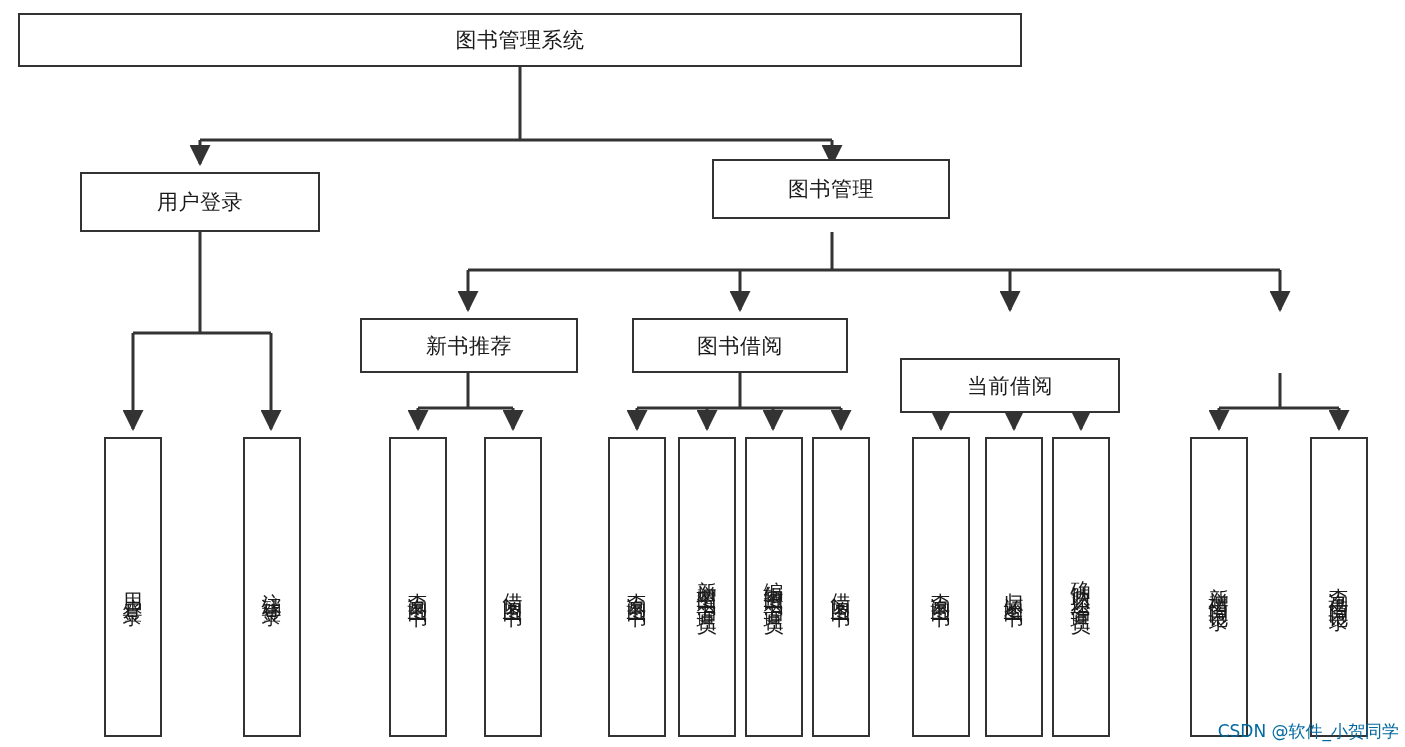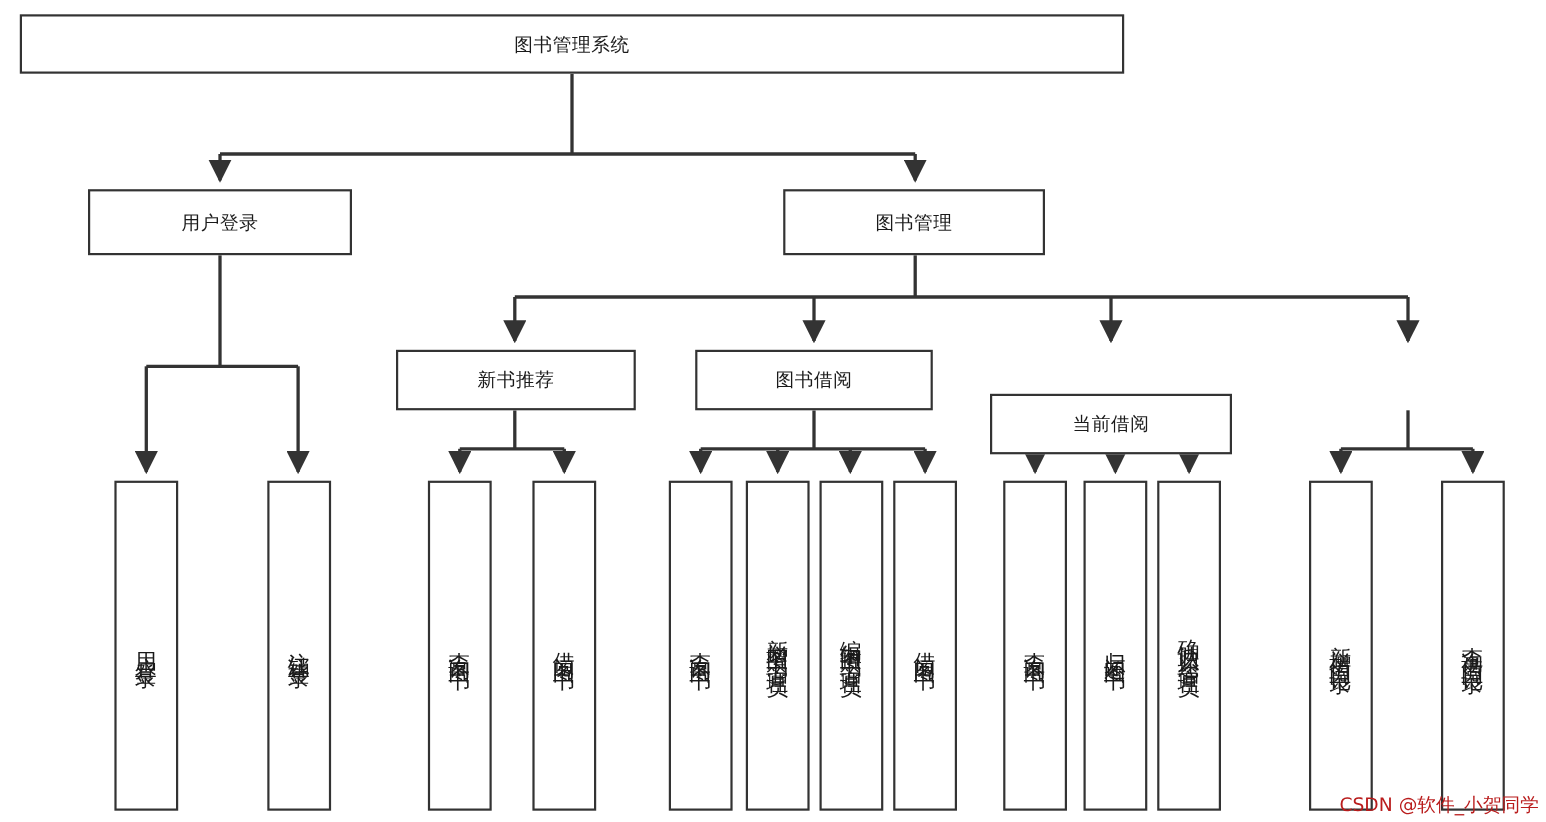--- a/index.html
+++ b/index.html
@@ -29,42 +29,42 @@
     box-sizing: border-box;
     border: 2px solid #333333;
     background: #ffffff;
     display: flex;
     align-items: center;
     justify-content: center;
     color: #1a1a1a;
     z-index: 2;
   }
   .node-h {
-    font-size: 17px;
+    font-size: 21px;
     letter-spacing: 0.5px;
     white-space: nowrap;
     justify-content: center;
   }
   .node-v {
     font-size: 20px;
   }
   .node-v .vtext {
     writing-mode: vertical-rl;
     text-orientation: upright;
     letter-spacing: 5px;
     line-height: 1;
     white-space: nowrap;
     display: block;
   }
   .watermark {
     position: absolute;
     right: 6px;
     bottom: 4px;
     font-size: 17px;
-    color: #b91c1c;
+    color: #0369a1;
     z-index: 5;
     white-space: nowrap;
     font-family: "DejaVu Sans", "Liberation Sans", sans-serif;
   }
 </style>
 </head>
 <body>
 
 <div id="canvas">
 
@@ -118,21 +118,21 @@
     </g>
   </svg>
 
   <div class="node node-h" id="node-root" style="left: 18px; top: 13px; width: 1004px; height: 54px;">
     <span>图书管理系统</span>
   </div>
 
   <div class="node node-h" id="node-l2-0" style="left: 80px; top: 172px; width: 240px; height: 60px;">
     <span>用户登录</span>
   </div>
-  <div class="node node-h" id="node-l2-1" style="left: 712px; top: 172px; width: 238px; height: 60px;">
+  <div class="node node-h" id="node-l2-1" style="left: 712px; top: 159px; width: 238px; height: 60px;">
     <span>图书管理</span>
   </div>
 
   <div class="node node-h" id="node-l3-1" style="left: 632px; top: 318px; width: 216px; height: 55px;">
     <span>图书借阅</span>
   </div>
   <div class="node node-h" id="node-l3-0" style="left: 360px; top: 318px; width: 218px; height: 55px;">
     <span>新书推荐</span>
   </div>
   <div class="node node-h" id="node-l3-2" style="left: 900px; top: 318px; width: 220px; height: 55px; margin-top: 40px;">

